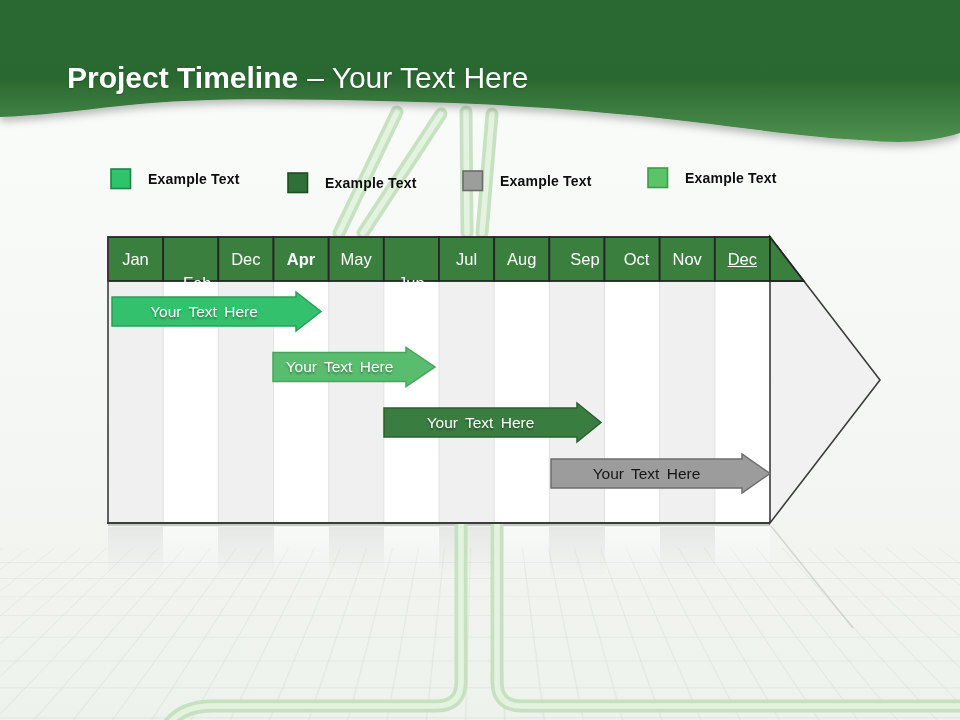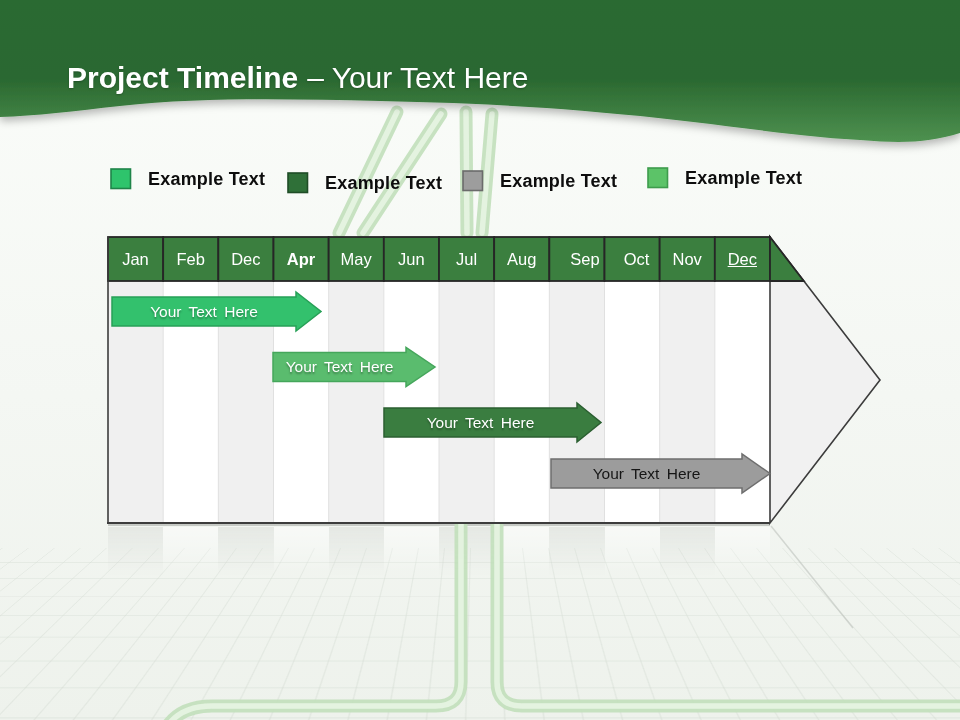--- a/index.html
+++ b/index.html
@@ -26,21 +26,21 @@
   .wave{position:absolute;left:0;top:0;}
   .title{
     position:absolute;left:67px;top:58px;color:#ffffff;font-size:30px;line-height:40px;
     white-space:nowrap;text-shadow:0 1px 2px rgba(0,0,0,.25);
   }
   .title .bold{font-weight:bold;}
   .title .light{font-weight:400;margin-left:9px;margin-top:9px;}
   
   .legend-item{position:absolute;display:flex;align-items:center;gap:16px;}
   .legend-item svg{display:block;}
-  .legend-label{font-size:18px;font-weight:bold;color:#0d0d0d;letter-spacing:.2px;white-space:nowrap;}
+  .legend-label{font-size:14px;font-weight:bold;color:#0d0d0d;letter-spacing:.2px;white-space:nowrap;}
   
   .chart{position:absolute;left:0;top:0;}
   .month-label{
     position:absolute;top:249px;height:20px;line-height:20px;text-align:center;
     color:#ffffff;font-size:16.5px;font-weight:400;
   }
   .bar-label{
     position:absolute;height:20px;line-height:20px;text-align:center;
     font-size:15.5px;white-space:nowrap;word-spacing:3px;
   }
@@ -183,25 +183,25 @@
     <line x1="108" y1="237" x2="108" y2="523" stroke="#3C3C3C" stroke-width="1.6"></line>
     <line x1="107" y1="523" x2="770" y2="523" stroke="#3C3C3C" stroke-width="2.2"></line>
 
     <path stroke-width="1.5" d="M112,297 L296,297 L296,292 L321,311.5 L296,331 L296,326 L112,326 Z" fill="#33C16D" stroke="#27A057"></path>
     <path stroke-width="1.5" d="M273,352.5 L406,352.5 L406,347.5 L435,367 L406,386.5 L406,381.5 L273,381.5 Z" fill="#5ABC6E" stroke="#45A65B"></path>
     <path stroke-width="1.5" d="M384,408 L577,408 L577,403 L601,422.5 L577,442 L577,437 L384,437 Z" fill="#3A7D40" stroke="#2B5F31"></path>
     <path stroke-width="1.5" d="M551,459 L742,459 L742,454 L770,473.5 L742,493 L742,488 L551,488 Z" fill="#9C9C9C" stroke="#6E6E6E"></path>
   </svg>
 
   <span class="month-label" style="left:108px;width:55px;">Jan</span>
-  <span class="month-label" style="left:163.17px;width:55px;">Feb</span>
+  <span class="month-label" style="left:163.17px;width:68px;margin-top:24px;">Feb</span>
   <span class="month-label" style="left:218.33px;width:55px;">Dec</span>
   <span class="month-label" style="left:273.5px;width:55px;font-weight:bold;">Apr</span>
   <span class="month-label" style="left:328.67px;width:55px;">May</span>
-  <span class="month-label" style="left:383.83px;width:55px;">Jun</span>
+  <span class="month-label" style="left:383.83px;width:55px;margin-top:24px;">Jun</span>
   <span class="month-label" style="left:439px;width:55px;">Jul</span>
   <span class="month-label" style="left:494.17px;width:55px;">Aug</span>
   <span class="month-label" style="left:533px;width:60px;padding-left:22px;">Sep</span>
   <span class="month-label" style="left:604.5px;width:64px;">Oct</span>
   <span class="month-label" style="left:659.67px;width:55px;">Nov</span>
   <span class="month-label" style="left:714.83px;width:55px;text-decoration:underline;">Dec</span>
 
   <div class="bar-label light" style="left:112px;top:301.5px;width:184px;">Your Text Here</div>
   <div class="bar-label light" style="left:273px;top:357px;width:133px;">Your Text Here</div>
   <div class="bar-label light" style="left:384px;top:412.5px;width:193px;">Your Text Here</div>

